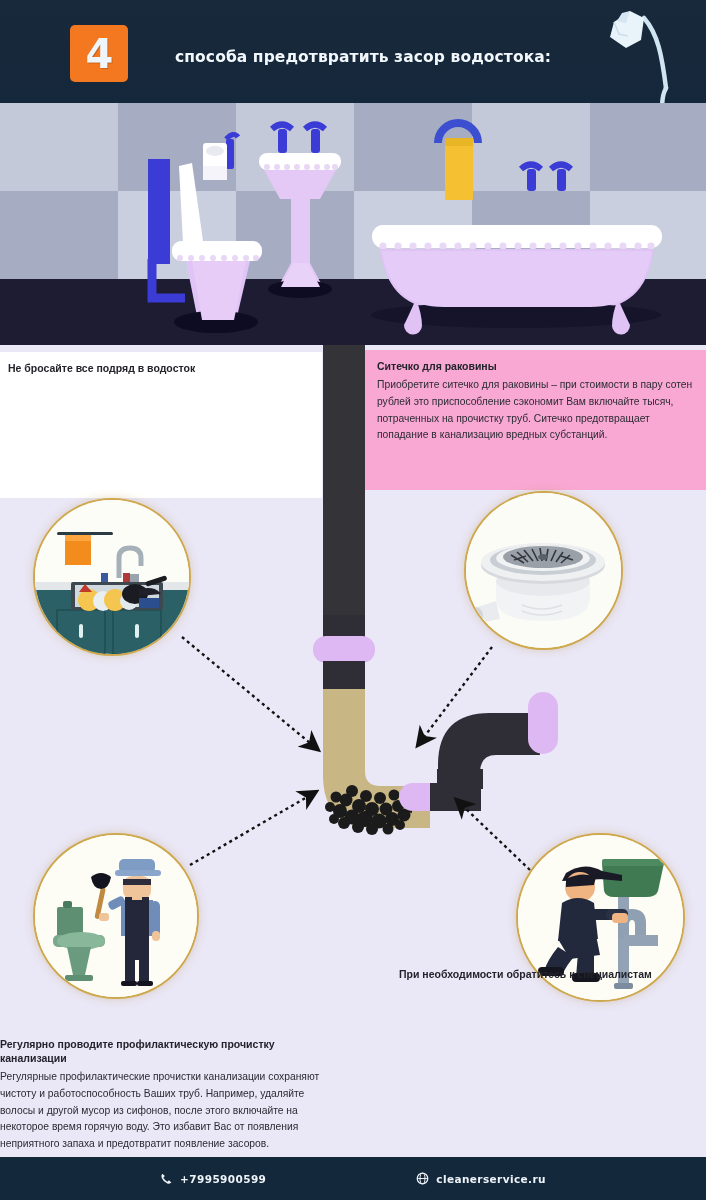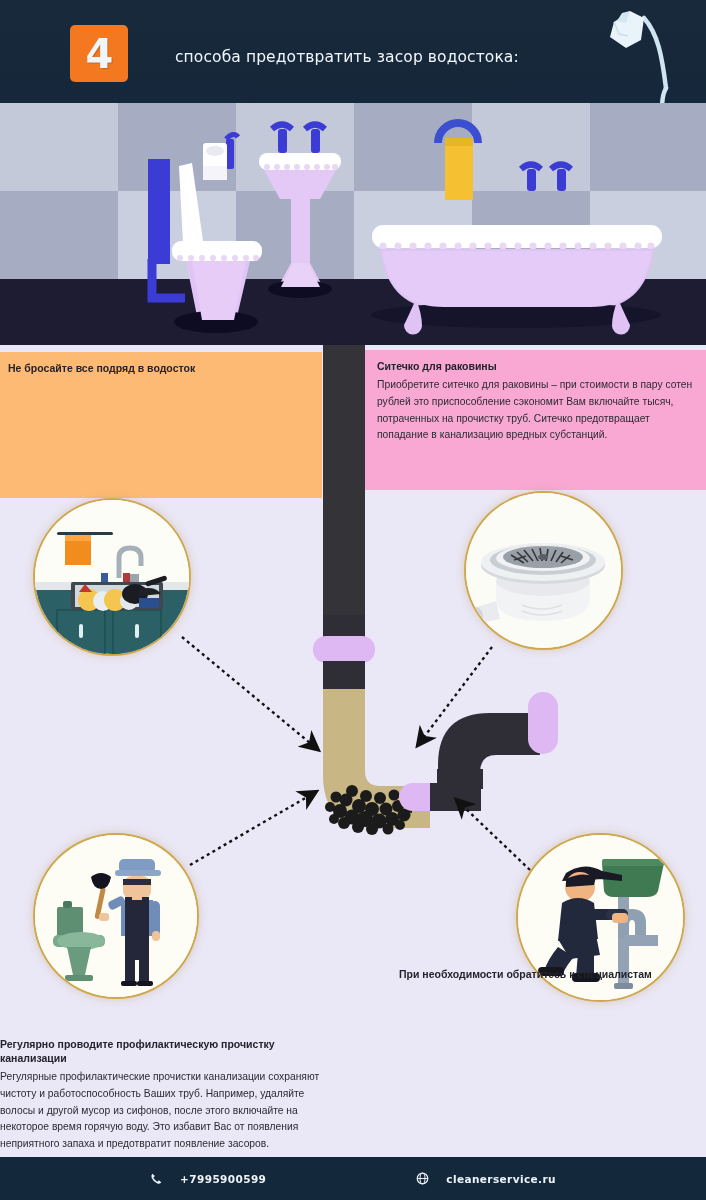--- a/index.html
+++ b/index.html
@@ -26,39 +26,39 @@
     display:flex;align-items:center;justify-content:center;
   }
   .num-badge span{
     font-size:40px;font-weight:bold;color:#eef6fb;
     font-family:"DejaVu Sans",sans-serif;
     line-height:1;letter-spacing:-1px;
     text-shadow:1px 1px 0 rgba(0,0,0,.18);
   }
   .head-title{
     position:absolute;left:175px;top:48px;
-    font-size:15.5px;font-weight:normal;color:#f2f7fb;
+    font-size:15.5px;font-weight:bold;color:#f2f7fb;
     letter-spacing:.1px;white-space:nowrap;
     font-family:"DejaVu Sans",sans-serif;
   }
   .shower-svg{position:absolute;right:0;top:-4px;}
 
   
   .scene{position:absolute;left:0;top:103px;width:706px;height:242px;overflow:hidden;}
 
   
   .body-wrap{position:absolute;left:0;top:345px;width:706px;height:812px;background:#eae7f6;}
   .dark-col{
     position:absolute;left:323px;top:0px;width:42px;height:300px;background:#343338;
   }
   .panel{
     position:absolute;background:#eeecfa;
     box-shadow:0 0 0 0 transparent;
   }
-  .panel-l{left:0px;top:7px;width:322px;height:146px;background:#fdba74;}
+  .panel-l{left:0px;top:7px;width:322px;height:146px;background:#ffffff;}
   .panel-r{left:365px;top:5px;width:341px;height:140px;background:#f9a8d4;}
 
   .ptitle{
     font-size:10.5px;font-weight:bold;color:#23232b;margin:0 0 4px 0;line-height:1.35;
   }
   .ptext{
     font-size:10.3px;color:#2b2b33;line-height:1.62;margin:0;
   }
   .panel-l .inner{padding:9px 10px 0 8px;}
   .panel-r .inner{padding:9px 10px 0 12px;}
@@ -83,21 +83,21 @@
   
   .pipes{position:absolute;left:0;top:0;width:706px;height:812px;pointer-events:none;}
   .arrows{position:absolute;left:0;top:0;width:706px;height:812px;pointer-events:none;}
 
   
   .footer{
     position:absolute;left:0;top:1157px;width:706px;height:43px;
     background:#14283c;
     display:flex;align-items:center;justify-content:center;gap:150px;
   }
-  .fitem{display:flex;align-items:center;gap:17px;}
+  .fitem{display:flex;align-items:center;gap:7px;}
   .fitem .ftxt{
     font-size:10.5px;color:#eef3f8;font-weight:bold;letter-spacing:.4px;
     font-family:"DejaVu Sans",sans-serif;
   }
   .fico{width:13px;height:13px;display:block;}
 </style>
 </head>
 <body>
 
 <div class="page">

